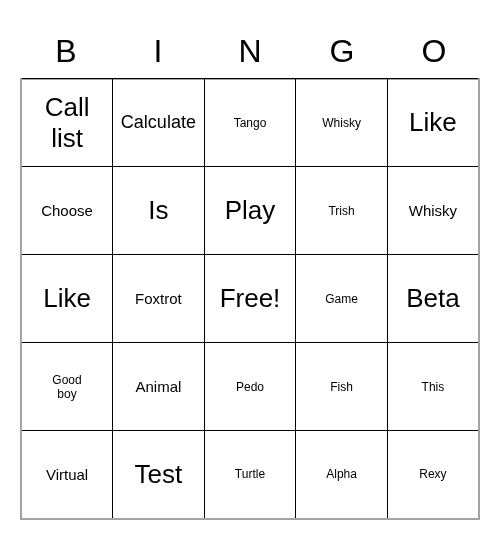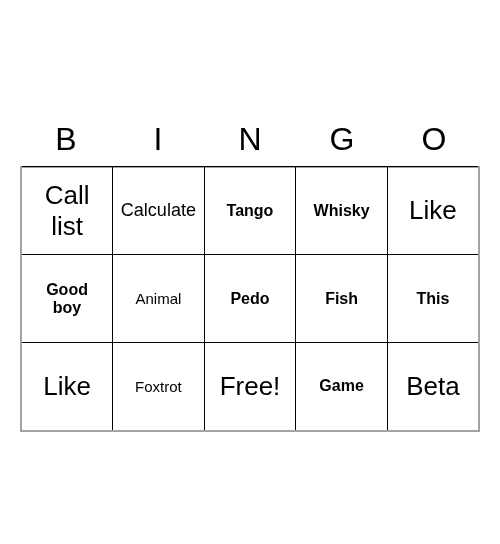--- a/index.html
+++ b/index.html
@@ -46,22 +46,21 @@
       width: 20%;
       padding: 4px;
       color: #000;
     }
 
     .cell-large {
       font-size: 26px;
     }
 
     .cell-medium {
-      font-size: 16px;
-      font-weight: bold;
+      font-size: 12px;
     }
 
     .cell-small {
       font-size: 15px;
     }
 
     .cell-xsmall {
       font-size: 18px;
     }
   </style>
@@ -83,28 +82,42 @@
     </thead>
     <tbody id="grid-body">
     <tr>
           <td class="cell-large">Call<br>list</td>
           <td class="cell-xsmall">Calculate</td>
           <td class="cell-medium">Tango</td>
           <td class="cell-medium">Whisky</td>
           <td class="cell-large">Like</td>
         </tr>
         <tr>
-          <td class="cell-medium">Good<br>boy</td>
-          <td class="cell-small">Animal</td>
-          <td class="cell-medium">Pedo</td>
-          <td class="cell-medium">Fish</td>
-          <td class="cell-medium">This</td>
+          <td class="cell-small">Choose</td>
+          <td class="cell-large">Is</td>
+          <td class="cell-large">Play</td>
+          <td class="cell-medium">Trish</td>
+          <td class="cell-small">Whisky</td>
         </tr>
         <tr>
           <td class="cell-large">Like</td>
           <td class="cell-small">Foxtrot</td>
           <td class="cell-large">Free!</td>
           <td class="cell-medium">Game</td>
           <td class="cell-large">Beta</td>
         </tr>
+        <tr>
+          <td class="cell-medium">Good<br>boy</td>
+          <td class="cell-small">Animal</td>
+          <td class="cell-medium">Pedo</td>
+          <td class="cell-medium">Fish</td>
+          <td class="cell-medium">This</td>
+        </tr>
+        <tr>
+          <td class="cell-small">Virtual</td>
+          <td class="cell-large">Test</td>
+          <td class="cell-medium">Turtle</td>
+          <td class="cell-medium">Alpha</td>
+          <td class="cell-medium">Rexy</td>
+        </tr>
       </tbody>
   </table>
 </div>
 
 </body></html>

